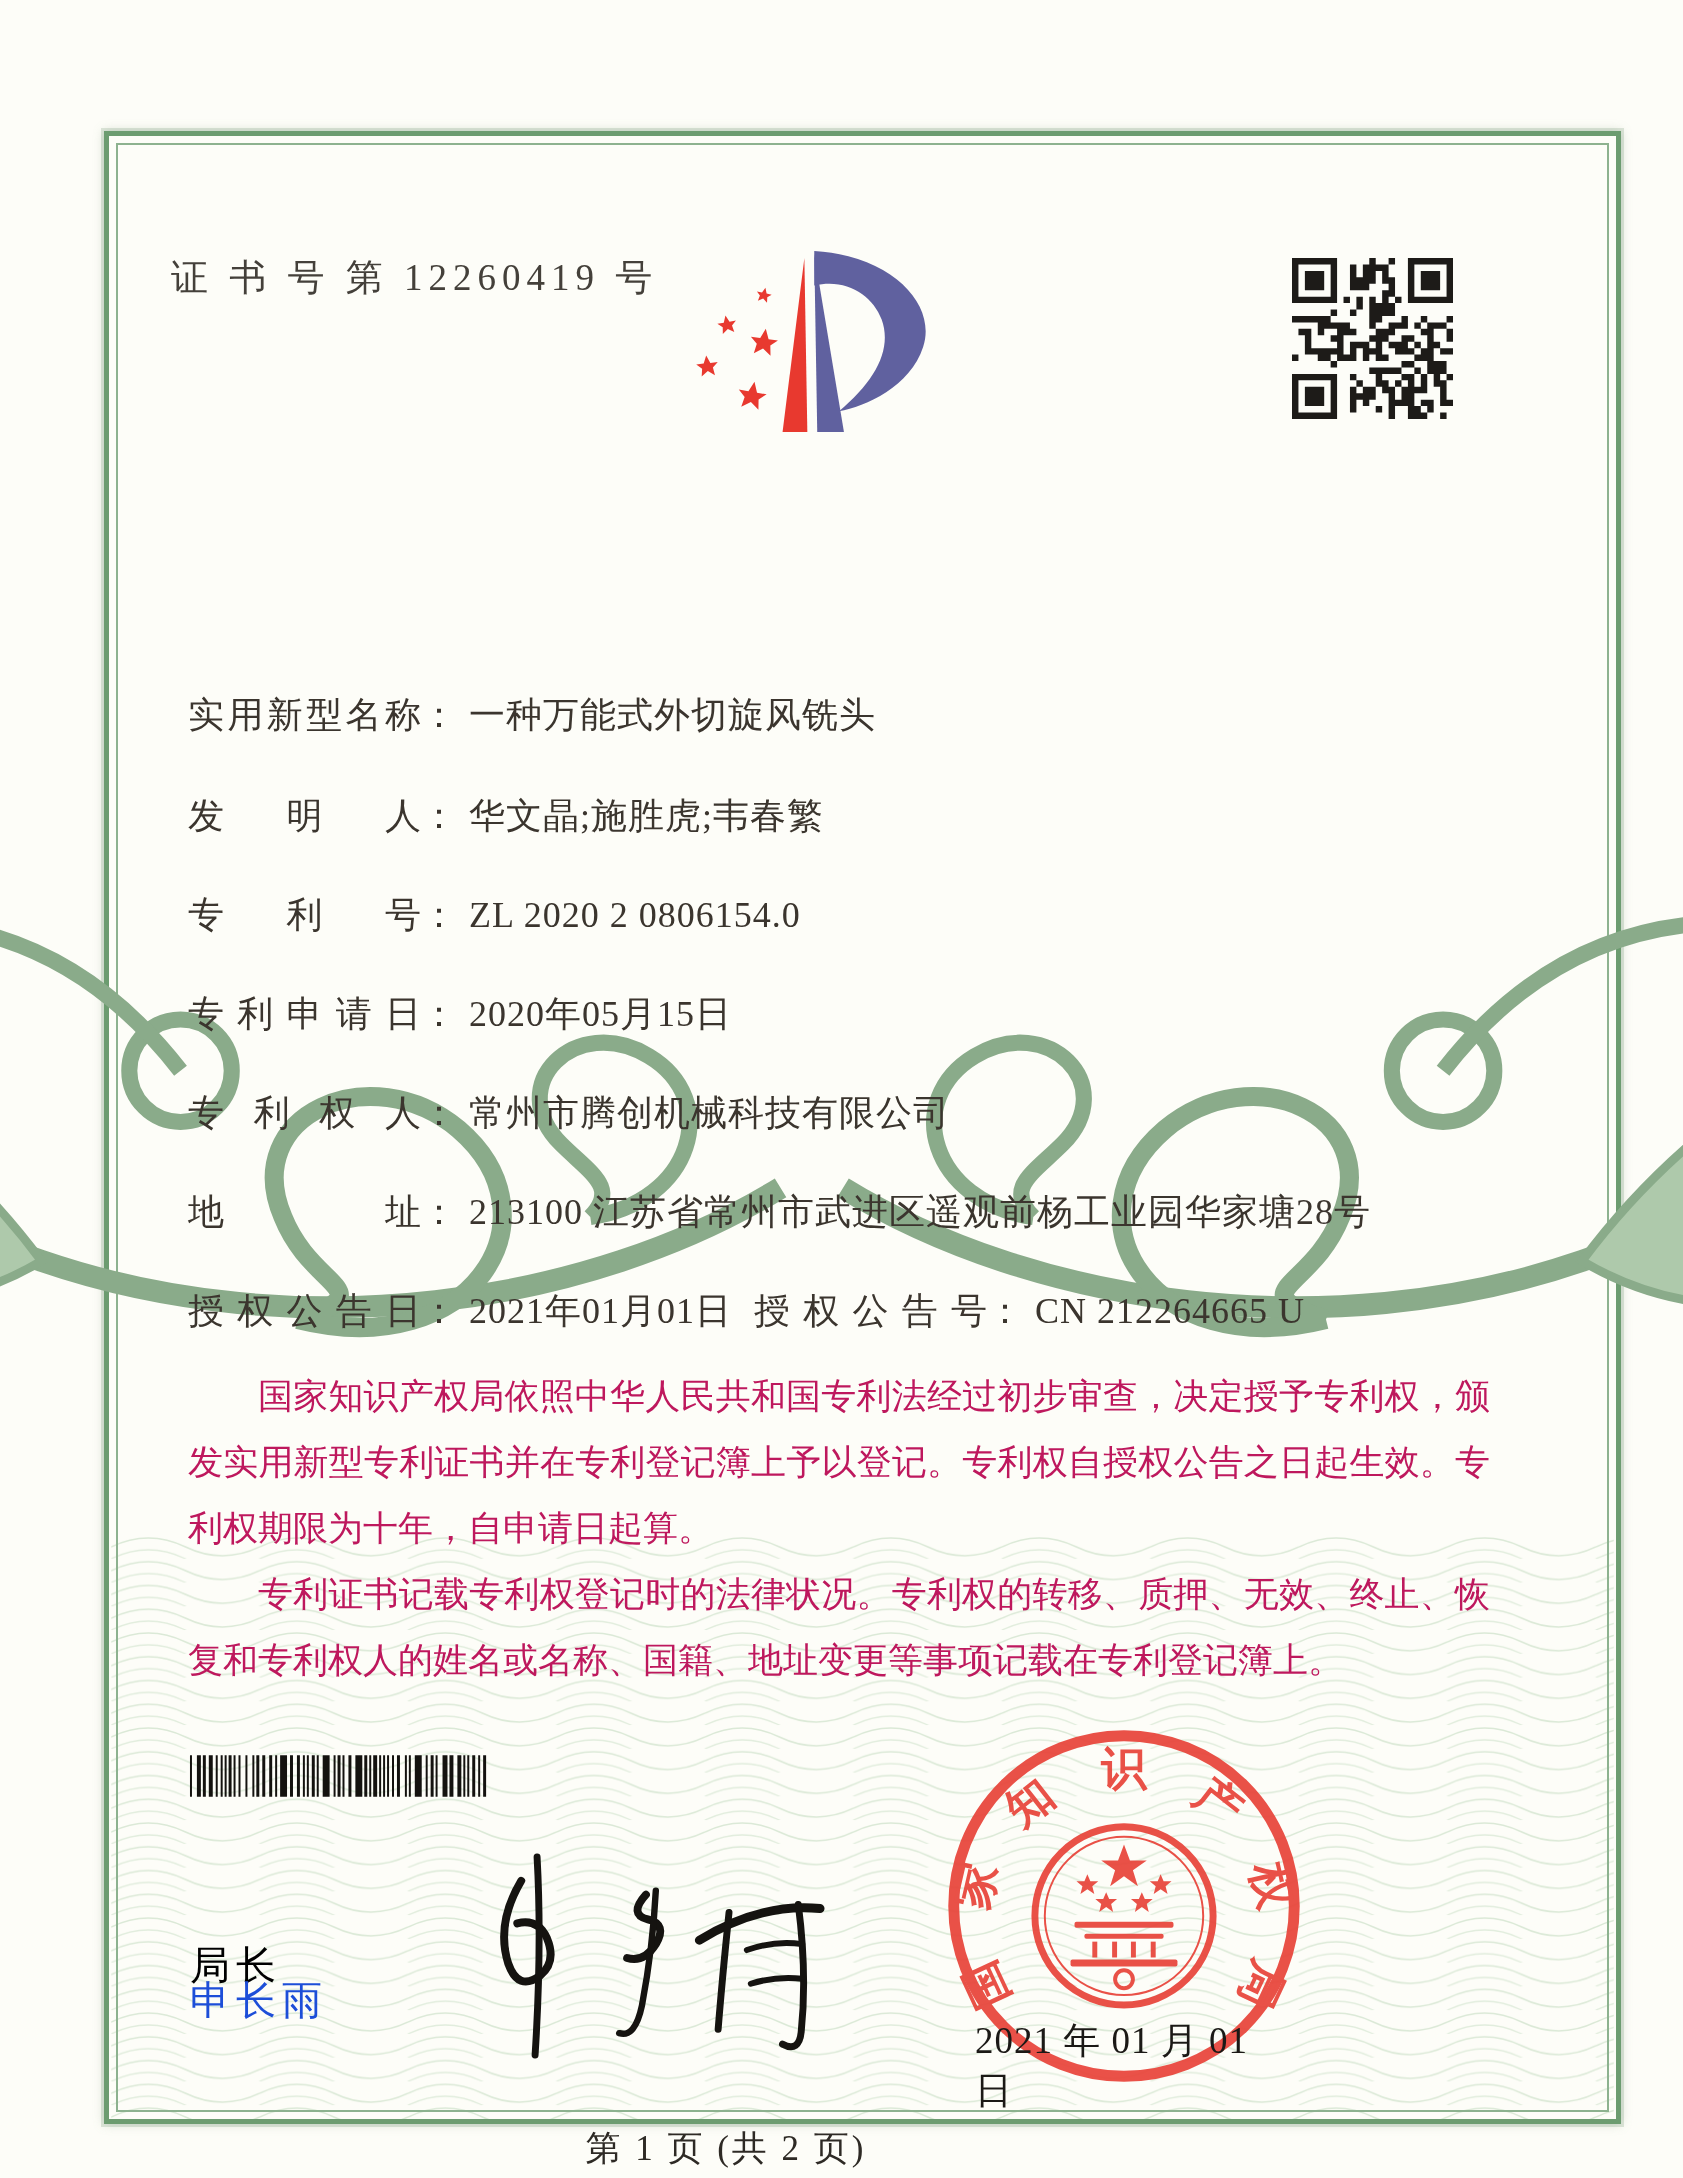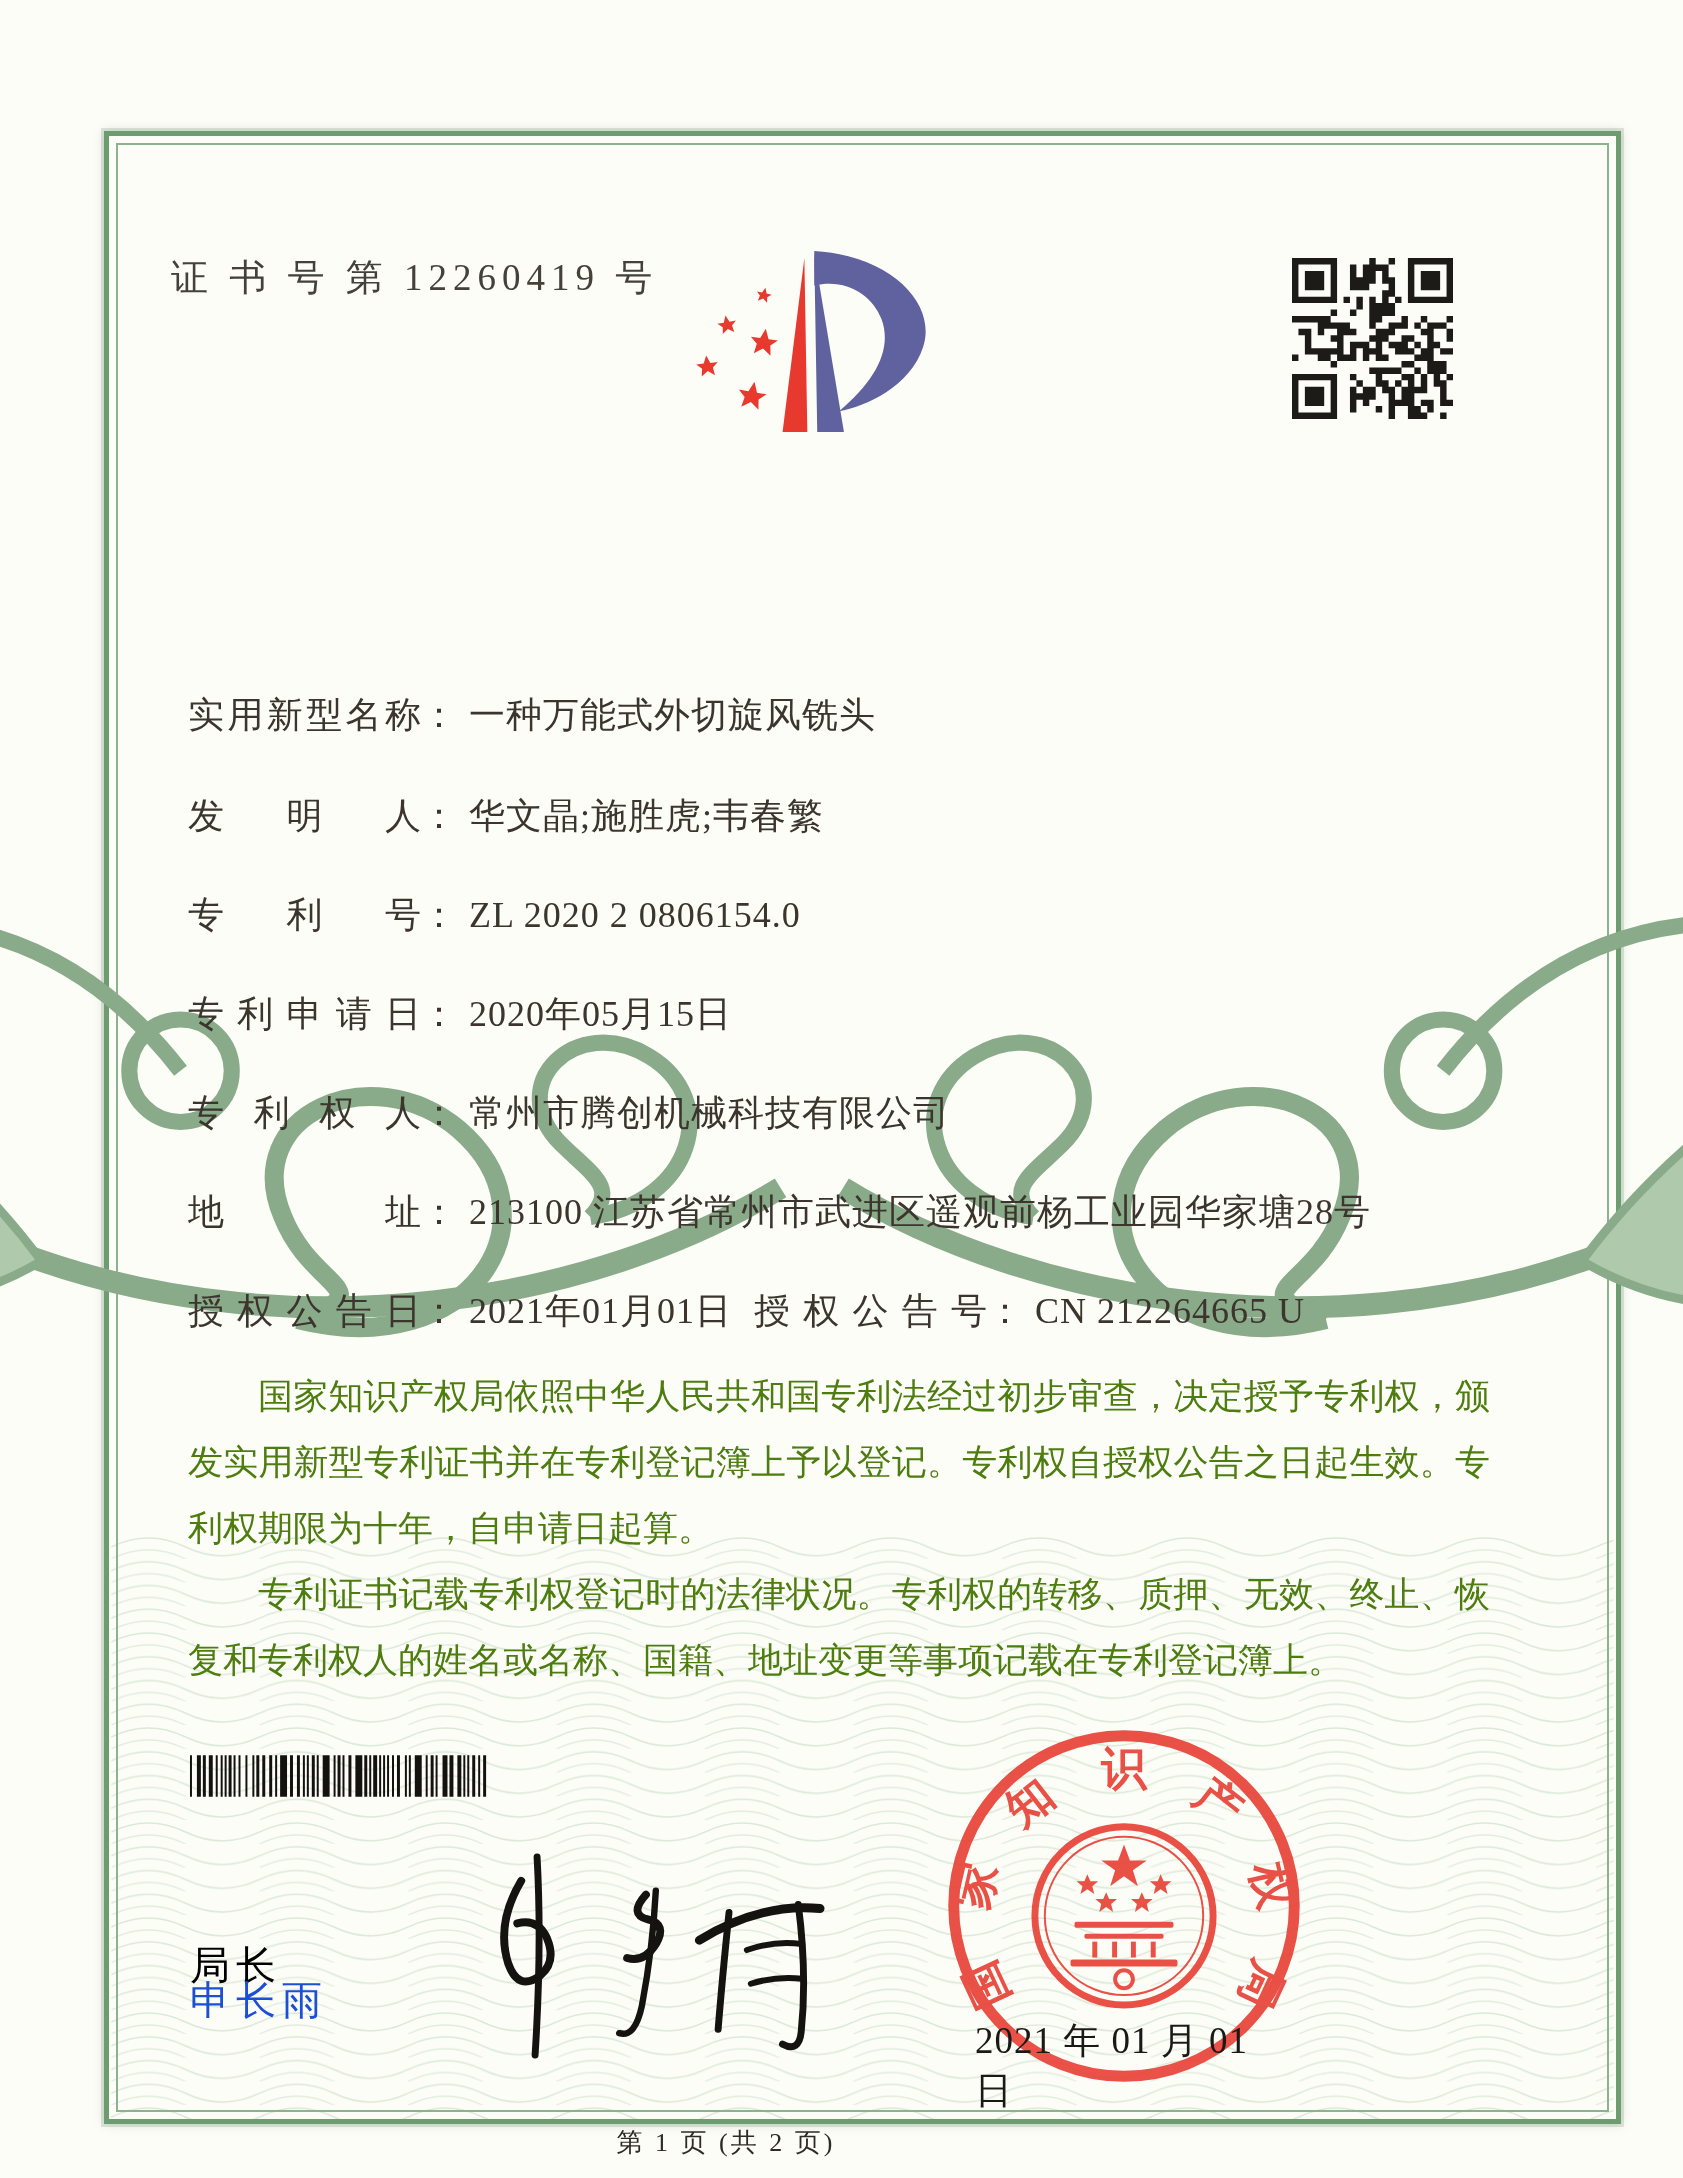--- a/index.html
+++ b/index.html
@@ -22,32 +22,32 @@
   .title{
     position:absolute;left:0;top:491px;width:1683px;margin:0;text-align:center;
     font-size:89px;font-weight:700;letter-spacing:8px;color:#211e1a;
   }
   .frow{position:absolute;left:188px;width:1317px;font-size:36px;white-space:nowrap;color:#3b352e;}
   .flabel{display:inline-block;width:233px;text-align:justify;text-align-last:justify;vertical-align:top;}
   .colon{display:inline-block;margin-right:12px;}
   .fvalue{letter-spacing:1px;}
   .pair2{position:absolute;left:566px;top:0;}
   .bodytext{position:absolute;left:188px;top:1364px;width:1302px;}
-  .bodytext p{margin:0;font-size:35px;line-height:66px;text-align:justify;text-indent:2em;color:#4d7c0f;}
+  .bodytext p{margin:0;font-size:35px;line-height:66px;text-align:justify;text-indent:2em;color:#be185d;}
   .barcode{position:absolute;left:188px;top:1755px;}
   .officer-title{position:absolute;left:190px;top:1902px;font-size:40px;letter-spacing:6px;color:#000000;
     font-family:"Liberation Sans","DejaVu Sans",sans-serif;margin-top:36px;}
   .officer-name{position:absolute;left:190px;top:1973px;font-size:40px;letter-spacing:6px;color:#1d4ed8;
     font-family:"Liberation Sans","DejaVu Sans",sans-serif;}
   .signature{position:absolute;left:450px;top:1843px;}
   .seal{position:absolute;left:926px;top:1708px;}
   .seal-date{position:absolute;left:975px;top:2016px;width:317px;text-align:left;
     font-size:37px;letter-spacing:1px;color:#1b1916;}
   .footer{position:absolute;left:429px;top:2125px;width:594px;text-align:center;
-    font-size:26px;letter-spacing:3px;color:#2e2a25;font-family:Liberation Serif, serif;}
+    font-size:35px;letter-spacing:3px;color:#2e2a25;font-family:Liberation Serif, serif;}
   .logo{position:absolute;left:648px;top:236px;}
   .qr{position:absolute;left:1292px;top:258px;}
 </style>
 </head>
 <body>
 
 <div class="page">
 
   <svg class="waves" style="left:111px;top:1535px;" width="1503" height="584" viewBox="0 0 1518 590">
     <defs>

